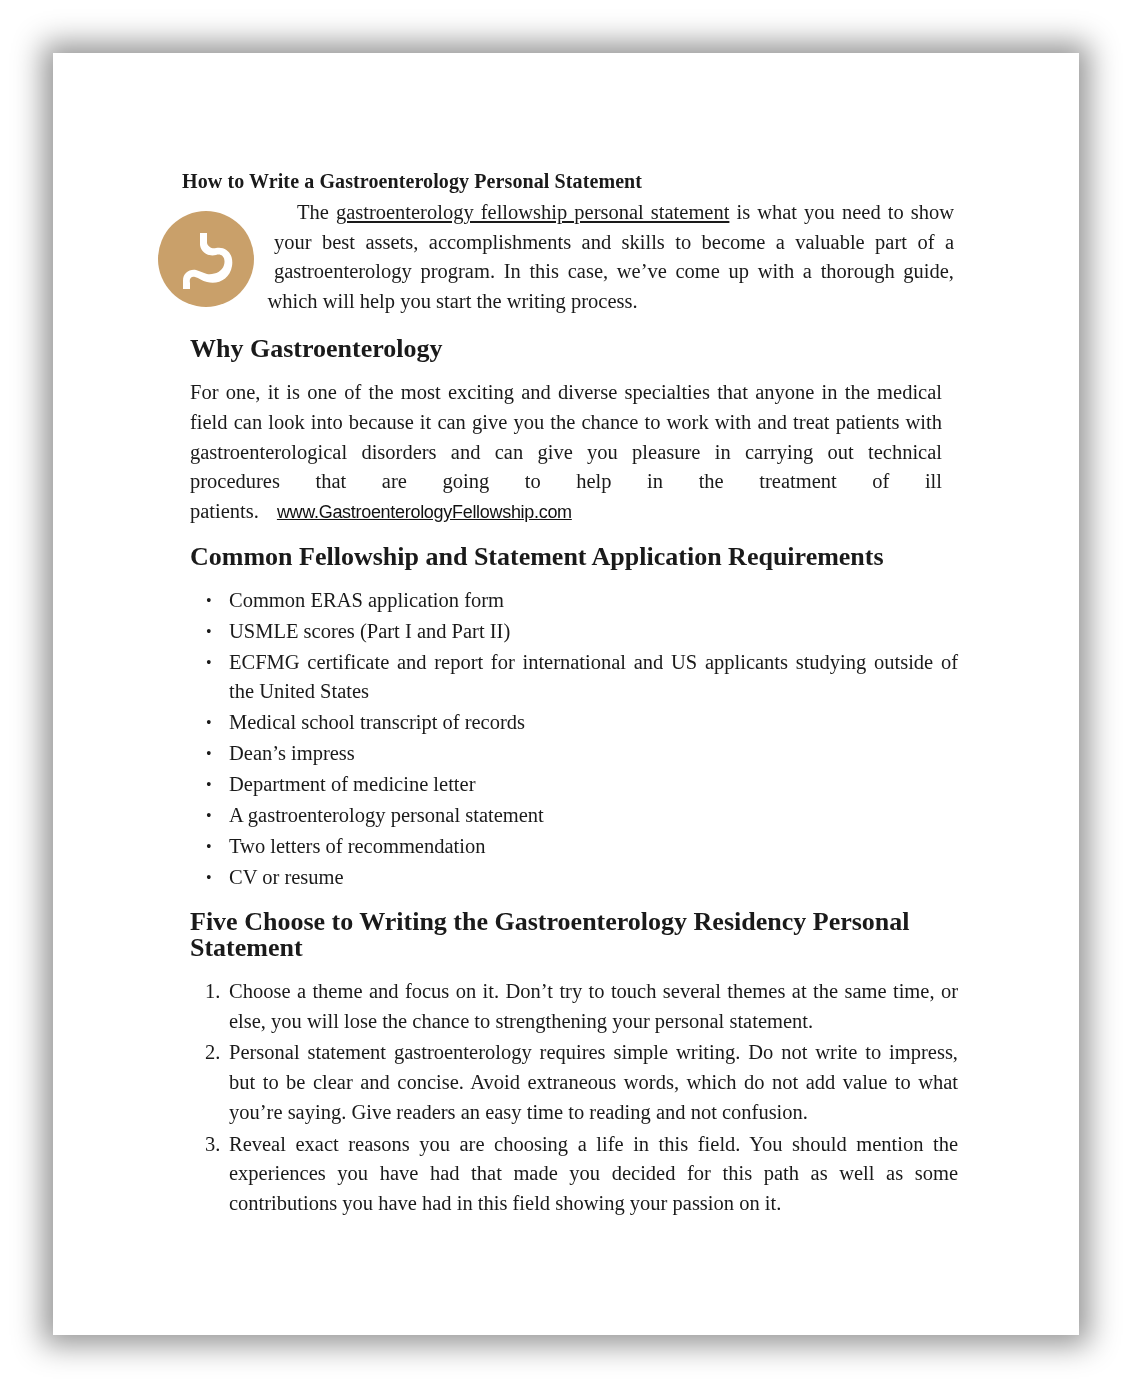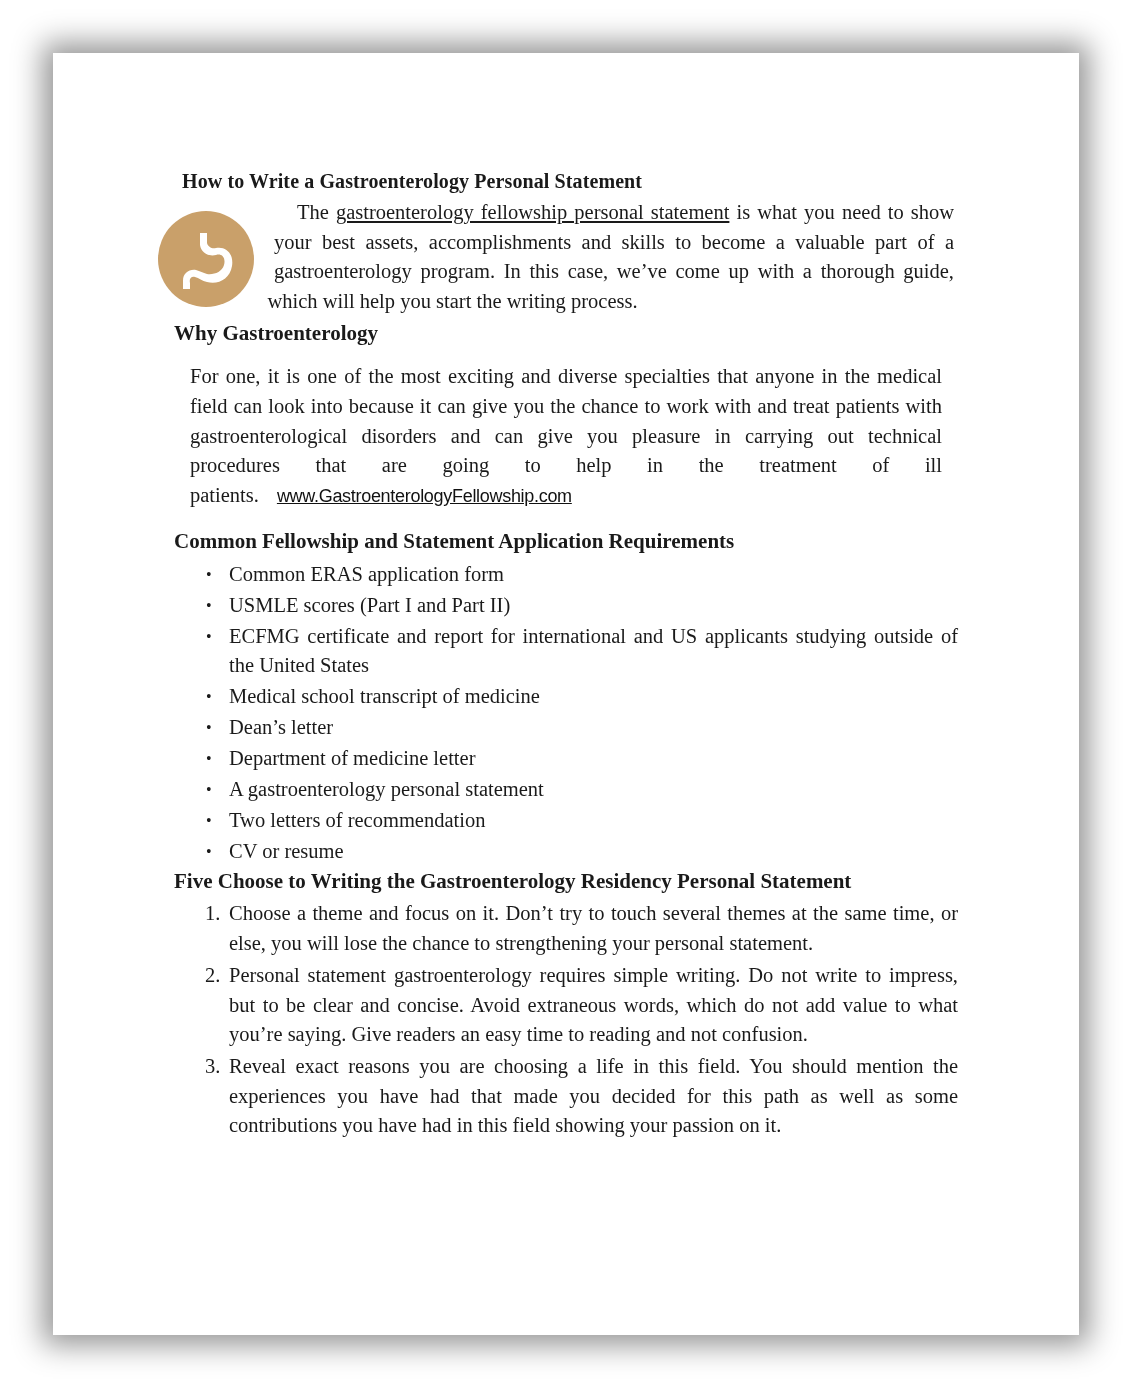--- a/index.html
+++ b/index.html
@@ -50,22 +50,22 @@
     border-radius: 50%;
     background: #c9a06a;
     position: relative;
   }
   .stomach-icon svg { position: absolute; left: 0; top: 0; }
   .intro .indent { display: inline-block; width: 26px; }
   .intro u { text-decoration: underline; text-underline-offset: 2px; }
   .clear { clear: both; }
   h2.section {
     font-weight: bold;
-    font-size: 21px;
-    margin: 0;
+    font-size: 26px;
+    margin: 16px;
     line-height: 26px;
   }
   .why-heading { margin-top: 16px; }
   .why-body {
     font-size: 20.5px;
     line-height: 29.8px;
     text-align: justify;
     margin: 16px;
     font-stretch: condensed;
   }
@@ -149,22 +149,22 @@
     <h2 class="section why-heading">Why Gastroenterology</h2>
     <p class="why-body">
       <span>For one, it is one of the most exciting and diverse specialties that anyone in the medical field can look into because it can give you the chance to work with and treat patients with gastroenterological disorders and can give you pleasure in carrying out technical procedures that are going to help in the treatment of ill patients.</span><a class="web-link">www.GastroenterologyFellowship.com</a>
     </p>
 
     <h2 class="section req-heading">Common Fellowship and Statement Application Requirements</h2>
     <ul class="req">
       <li><span class="bullet">•</span><span>Common ERAS application form</span></li>
       <li><span class="bullet">•</span><span>USMLE scores (Part I and Part II)</span></li>
       <li><span class="bullet">•</span><span>ECFMG certificate and report for international and US applicants studying outside of the United States</span></li>
-      <li><span class="bullet">•</span><span>Medical school transcript of medicine</span></li>
-      <li><span class="bullet">•</span><span>Dean’s letter</span></li>
+      <li><span class="bullet">•</span><span>Medical school transcript of records</span></li>
+      <li><span class="bullet">•</span><span>Dean’s impress</span></li>
       <li><span class="bullet">•</span><span>Department of medicine letter</span></li>
       <li><span class="bullet">•</span><span>A gastroenterology personal statement</span></li>
       <li><span class="bullet">•</span><span>Two letters of recommendation</span></li>
       <li><span class="bullet">•</span><span>CV or resume</span></li>
     </ul>
 
     <h2 class="section steps-heading">Five Choose to Writing the Gastroenterology Residency Personal Statement</h2>
     <ol class="steps">
       <li><span class="num">1.</span><span>Choose a theme and focus on it. Don’t try to touch several themes at the same time, or else, you will lose the chance to strengthening your personal statement.</span></li>
       <li><span class="num">2.</span><span>Personal statement gastroenterology requires simple writing. Do not write to impress, but to be clear and concise. Avoid extraneous words, which do not add value to what you’re saying. Give readers an easy time to reading and not confusion.</span></li>

